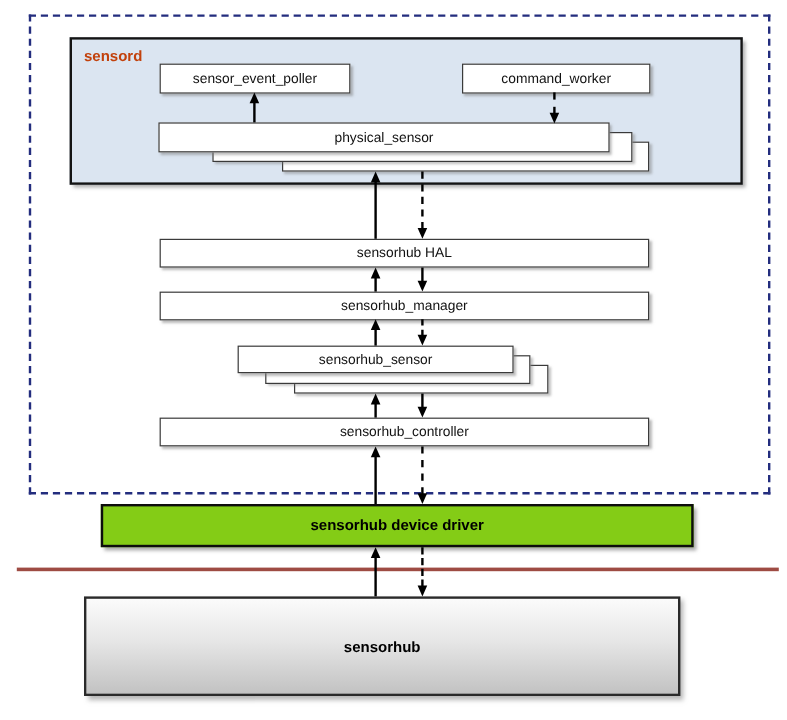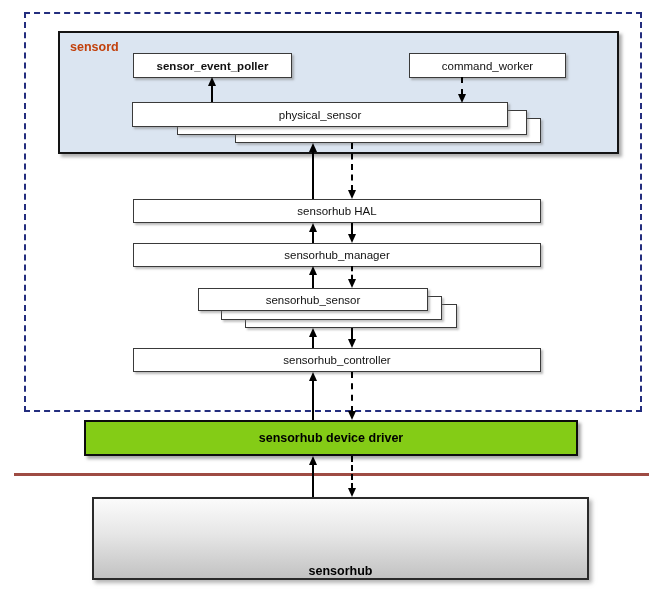--- a/index.html
+++ b/index.html
@@ -41,25 +41,25 @@
 
 <div id="canvas">
 
   <div class="dashed-region" style="left:24px;top:12px;width:614px;height:396px;"></div>
 
   <div class="container" style="left:58px;top:31px;width:557px;height:119px;">
     <div class="container-label">sensord</div>
   </div>
 
 
-  <div class="node" style="left:133px;top:53px;width:157px;height:23px;font-weight:bold;">
+  <div class="node" style="left:133px;top:53px;width:157px;height:23px;">
     <span>sensor_event_poller</span>
   </div>
 
-  <div class="node" style="left:385px;top:53px;width:155px;height:23px;margin-left:24px;">
+  <div class="node" style="left:385px;top:53px;width:155px;height:23px;">
     <span>command_worker</span>
   </div>
 
   <div class="stack-layer" style="left:235px;top:118px;width:304px;height:23px;"></div>
   <div class="stack-layer" style="left:177px;top:110px;width:348px;height:23px;"></div>
   <div class="node" style="left:132px;top:102px;width:374px;height:23px;">
     <span>physical_sensor</span>
   </div>
 
   <div class="node" style="left:133px;top:199px;width:406px;height:22px;">
@@ -79,21 +79,21 @@
   <div class="node" style="left:198px;top:288px;width:228px;height:21px;">
     <span>sensorhub_sensor</span>
   </div>
 
   <div class="driver-node" style="left:84px;top:420px;width:490px;height:32px;">
     <span>sensorhub device driver</span>
   </div>
 
   <div class="divider" style="left:14px;top:473px;width:635px;height:3px;"></div>
 
-  <div class="hw-node" style="left:92px;top:497px;width:493px;height:79px;align-items:flex-end;">
+  <div class="hw-node" style="left:70px;top:497px;width:493px;height:79px;">
     <span>sensorhub</span>
   </div>
 
   <div class="aline-solid" style="left:211px;top:83px;height:19px;"></div>
   <div class="ahead up" style="left:208px;top:77px;"></div>
 
   <div class="aline-dashed" style="left:461px;top:77px;height:18px;"></div>
   <div class="ahead down" style="left:458px;top:94px;"></div>
 
   <div class="aline-solid" style="left:312px;top:149px;height:50px;"></div>

